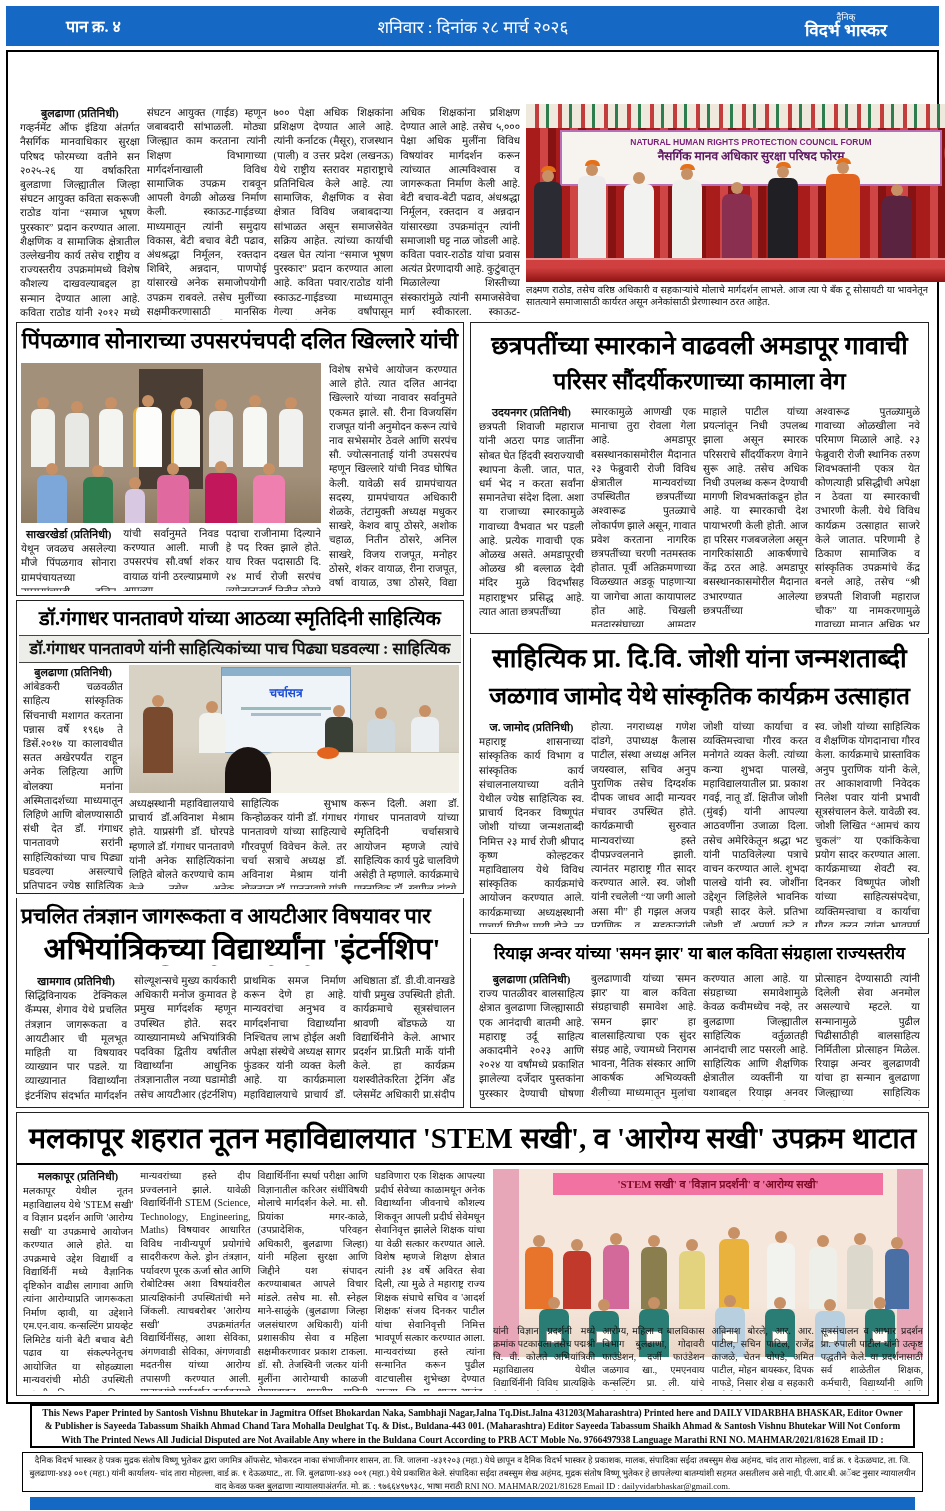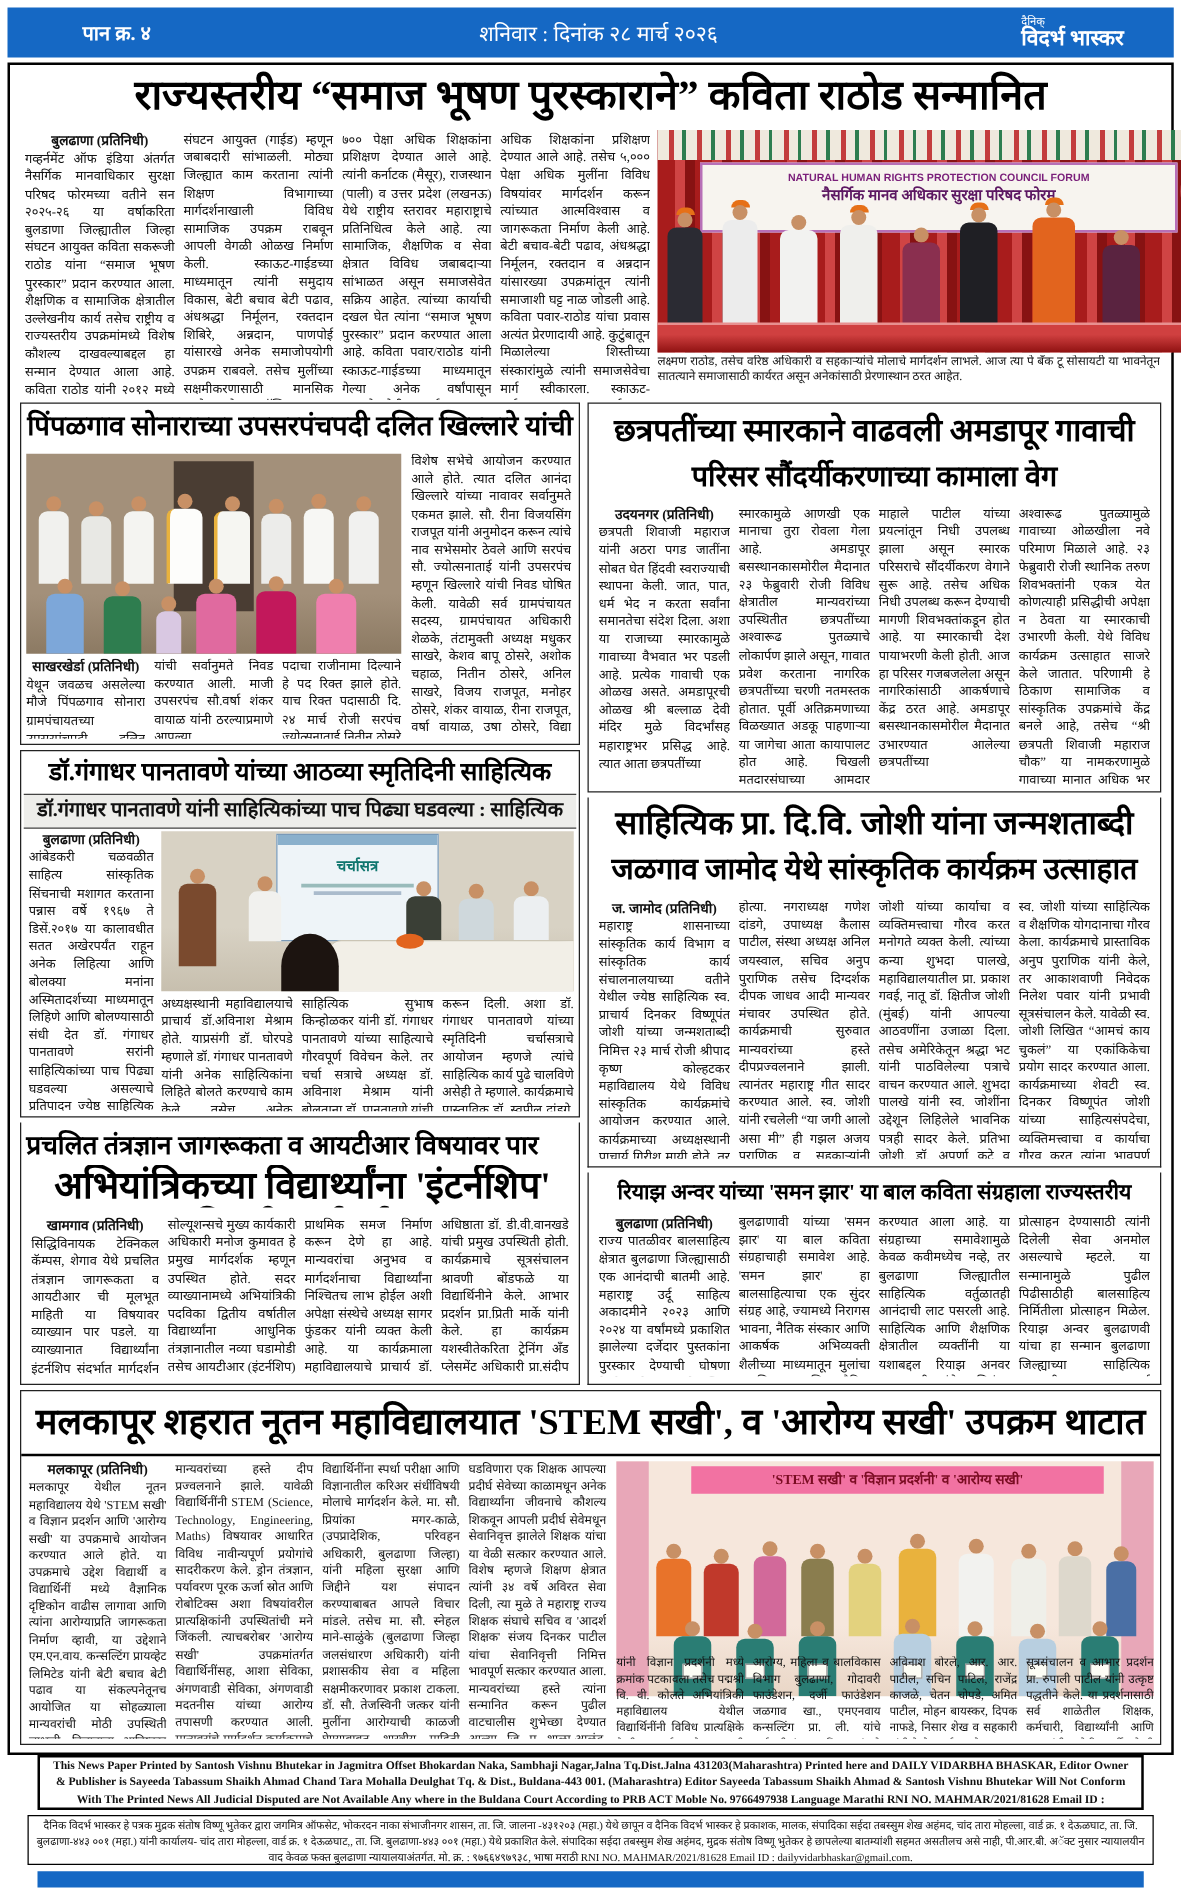--- a/index.html
+++ b/index.html
@@ -3,21 +3,21 @@
 <meta charset="utf-8">
 <style>
   html,body{margin:0;padding:0;background:#ffffff;}
   .page{position:relative;width:945px;height:1511px;background:#ffffff;overflow:hidden;
         font-family:"Liberation Serif",serif;color:#111;}
   
   .topbar{position:absolute;left:6px;top:6px;width:933px;height:40px;background:#1568c4;
           display:flex;align-items:center;justify-content:space-between;color:#fff;}
   .pageno{font-weight:bold;font-size:16px;padding-left:60px;}
   .dateline-top{font-weight:normal;font-size:17px;margin-left:20px;}
-  .masthead{text-align:left;padding-right:40px;line-height:1;}
+  .masthead{text-align:center;padding-right:52px;line-height:1;}
   .masthead .small{font-size:9px;display:block;}
   .masthead .big{font-size:17px;font-weight:bold;display:block;}
   
   .frame{position:absolute;left:6px;top:50px;width:929px;height:1350px;border:2px solid #000;background:#fff;}
   .hl{font-weight:bold;text-align:center;color:#000;}
   .h1main{position:absolute;left:0;top:0;width:100%;height:50px;font-size:33px;line-height:50px;overflow:hidden;}
   .cols{display:flex;gap:7px;}
   .col{flex:1;overflow:hidden;text-align:justify;font-size:10.3px;line-height:1.38;}
   .dl{font-weight:bold;text-align:center;font-size:11px;}
   .box{position:absolute;border:1px solid #222;background:#fff;box-sizing:border-box;}
@@ -46,21 +46,20 @@
     <span class="pageno">पान क्र. ४</span>
     <span class="dateline-top">शनिवार : दिनांक २८ मार्च २०२६</span>
     <span class="masthead">
       <span class="small">दैनिक्</span>
       <span class="big">विदर्भ भास्कर</span>
     </span>
   </div>
 
   <div class="frame">
 
-    <div class="hl h1main">राज्यस्तरीय “समाज भूषण पुरस्काराने” कविता राठोड सन्मानित</div>
     <div style="position:absolute;left:12px;top:54px;width:500px;height:214px;">
       <div class="cols" style="height:214px;">
         <div class="col">
           <div class="dl">बुलढाणा (प्रतिनिधी)</div>
           <span>गव्हर्नमेंट ऑफ इंडिया अंतर्गत नैसर्गिक मानवाधिकार सुरक्षा परिषद फोरमच्या वतीने सन २०२५-२६ या वर्षाकरिता बुलडाणा जिल्ह्यातील जिल्हा संघटन आयुक्त कविता सकरूजी राठोड यांना “समाज भूषण पुरस्कार” प्रदान करण्यात आला. शैक्षणिक व सामाजिक क्षेत्रातील उल्लेखनीय कार्य तसेच राष्ट्रीय व राज्यस्तरीय उपक्रमांमध्ये विशेष कौशल्य दाखवल्याबद्दल हा सन्मान देण्यात आला आहे. कविता राठोड यांनी २०१२ मध्ये महाराष्ट्र राज्य भारत स्काऊट गाईड, मुंबई येथे रुजू होऊन आपल्या सेवेला सुरुवात केली. उस्मानाबाद व परभणी येथे कार्य केल्यानंतर त्यांनी यवतमाळ येथे जिल्हा</span>
         </div>
         <div class="col">संघटन आयुक्त (गाईड) म्हणून जबाबदारी सांभाळली. मोठ्या जिल्ह्यात काम करताना त्यांनी शिक्षण विभागाच्या मार्गदर्शनाखाली विविध सामाजिक उपक्रम राबवून आपली वेगळी ओळख निर्माण केली. स्काऊट-गाईडच्या माध्यमातून त्यांनी समुदाय विकास, बेटी बचाव बेटी पढाव, अंधश्रद्धा निर्मूलन, रक्तदान शिबिरे, अन्नदान, पाणपोई यांसारखे अनेक समाजोपयोगी उपक्रम राबवले. तसेच मुलींच्या सक्षमीकरणासाठी मानसिक आरोग्य, सेल्फ कॉन्फिडन्स, गुड टच बॅड टच, आदी विषयांवर कार्यशाळा घेऊन ५,००० पेक्षा अधिक मुलींना मार्गदर्शन केले. त्यांच्या मार्गदर्शनाखाली ३१२ मुलींनी राज्य पुरस्कार प्राप्त केला असून</div>
         <div class="col">७०० पेक्षा अधिक शिक्षकांना प्रशिक्षण देण्यात आले आहे. त्यांनी कर्नाटक (मैसूर), राजस्थान (पाली) व उत्तर प्रदेश (लखनऊ) येथे राष्ट्रीय स्तरावर महाराष्ट्राचे प्रतिनिधित्व केले आहे. त्या सामाजिक, शैक्षणिक व सेवा क्षेत्रात विविध जबाबदाऱ्या सांभाळत असून समाजसेवेत सक्रिय आहेत. त्यांच्या कार्याची दखल घेत त्यांना “समाज भूषण पुरस्कार” प्रदान करण्यात आला आहे. कविता पवार/राठोड यांनी स्काऊट-गाईडच्या माध्यमातून गेल्या अनेक वर्षांपासून समाजोपयोगी कार्य करताना शिक्षण, आरोग्य व व्यक्तिमत्व विकास क्षेत्रात भरीव योगदान दिले असून त्यांच्या मार्गदर्शनाखाली ३१२ मुलींनी पुरस्कार प्राप्त केला असून ७००</div>
         <div class="col">अधिक शिक्षकांना प्रशिक्षण देण्यात आले आहे. तसेच ५,००० पेक्षा अधिक मुलींना विविध विषयांवर मार्गदर्शन करून त्यांच्यात आत्मविश्वास व जागरूकता निर्माण केली आहे. बेटी बचाव-बेटी पढाव, अंधश्रद्धा निर्मूलन, रक्तदान व अन्नदान यांसारख्या उपक्रमांतून त्यांनी समाजाशी घट्ट नाळ जोडली आहे. कविता पवार-राठोड यांचा प्रवास अत्यंत प्रेरणादायी आहे. कुटुंबातून मिळालेल्या शिस्तीच्या संस्कारांमुळे त्यांनी समाजसेवेचा मार्ग स्वीकारला. स्काऊट-गाईडच्या माध्यमातून कार्य करत असताना त्यांनी विविध जिल्ह्यांमध्ये काम करत अनुभव संपादन केला आणि समाजासाठी कार्य करण्याची जिद्द अधिक बळकट केली. त्यांच्या या प्रवासात कुटुंबीय, पती</div>
       </div>
@@ -209,21 +208,21 @@
       <div class="hl" style="font-size:20px;line-height:30px;height:30px;overflow:hidden;margin-top:2px;">डॉ.गंगाधर पानतावणे यांच्या आठव्या स्मृतिदिनी साहित्यिक चर्चासत्र संपन्न</div>
       <div class="substrip" style="font-size:16px;line-height:26px;height:26px;margin:2px 2px 0 2px;">डॉ.गंगाधर पानतावणे यांनी साहित्यिकांच्या पाच पिढ्या घडवल्या : साहित्यिक सुरेश साबळे</div>
       <div class="col" style="position:absolute;left:6px;top:64px;width:100px;height:224px;">
         <div class="dl">बुलढाणा (प्रतिनिधी)</div>
         <span>आंबेडकरी चळवळीत साहित्य सांस्कृतिक सिंचनाची मशागत करताना पन्नास वर्षे १९६७ ते डिसें.२०१७ या कालावधीत सतत अखेरपर्यंत राहून अनेक लिहित्या आणि बोलक्या मनांना अस्मितादर्शच्या माध्यमातून लिहिणे आणि बोलण्यासाठी संधी देत डॉ. गंगाधर पानतावणे सरांनी साहित्यिकांच्या पाच पिढ्या घडवल्या असल्याचे प्रतिपादन ज्येष्ठ साहित्यिक सुरेश साबळे यांनी केले.</span>
         
       </div>
       <div class="photo" style="position:absolute;left:112px;top:64px;width:330px;height:128px;background:linear-gradient(#d8d2c4 0 60%,#c7bfae);">
         <div style="position:absolute;left:92px;top:2px;width:128px;height:84px;background:#eef4f8;border:1px solid #7a9ab8;text-align:center;overflow:hidden;">
           <div style="height:8px;background:#8ab0cc;"></div>
-          <div style="font-size:12px;font-weight:bold;color:#0f766e;margin-top:8px;">चर्चासत्र</div>
+          <div style="font-size:12px;font-weight:bold;color:#1d4ed8;margin-top:8px;">चर्चासत्र</div>
           <div style="margin:6px auto 0;width:90px;height:3px;background:#9bb;"></div>
           <div style="margin:3px auto 0;width:70px;height:3px;background:#abc;"></div>
         </div>
         <div class="pn" style="left:14px;bottom:20px;">
             <div class="hd"></div>
             <div class="bd" style="width:30px;height:66px;background:#7a4a2e;"></div>
           </div>
         <div class="pn" style="left:70px;bottom:40px;">
             <div class="hd"></div>
             <div class="bd" style="width:26px;height:40px;background:#f1f1ee;"></div>

